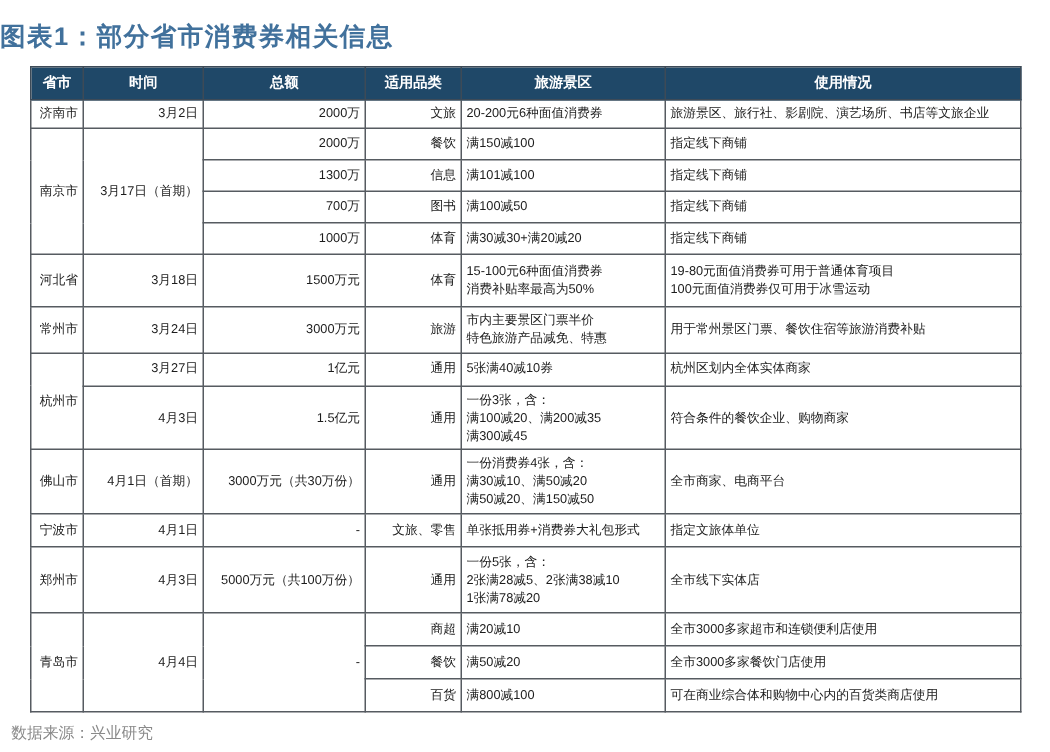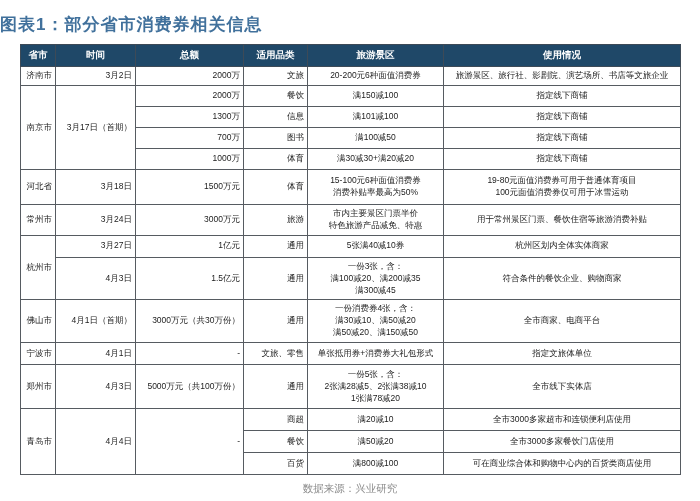--- a/index.html
+++ b/index.html
@@ -23,26 +23,26 @@
     text-align:center;
   }
   td{
     border:1px solid #565b61;
     font-size:8.5px;line-height:1.4;color:#1c1c1c;
     padding:3px 3px;vertical-align:middle;
     white-space:pre-line;box-sizing:border-box;
     overflow:hidden;
   }
   td.c{text-align:right;}
-  td.l{text-align:center;}
+  td.l{text-align:left;}
   tr.h19{height:19px;} tr.h21{height:21px;} tr.h22{height:22px;}
   tr.h33{height:15px;} tr.h35{height:35px;} tr.h36{height:36px;}
   tr.h42{height:42px;} tr.h44{height:44px;}
   .source{
-    width:685px;margin:7px auto 0 auto;text-align:center;
+    width:685px;margin:7px auto 0 auto;text-align:left;
     font-size:10.5px;color:#8a8a8a;
   }
 </style>
 </head>
 <body>
 
 <div class="title">图表1：部分省市消费券相关信息</div>
 
 <div class="tbl-wrap">
   <table>

